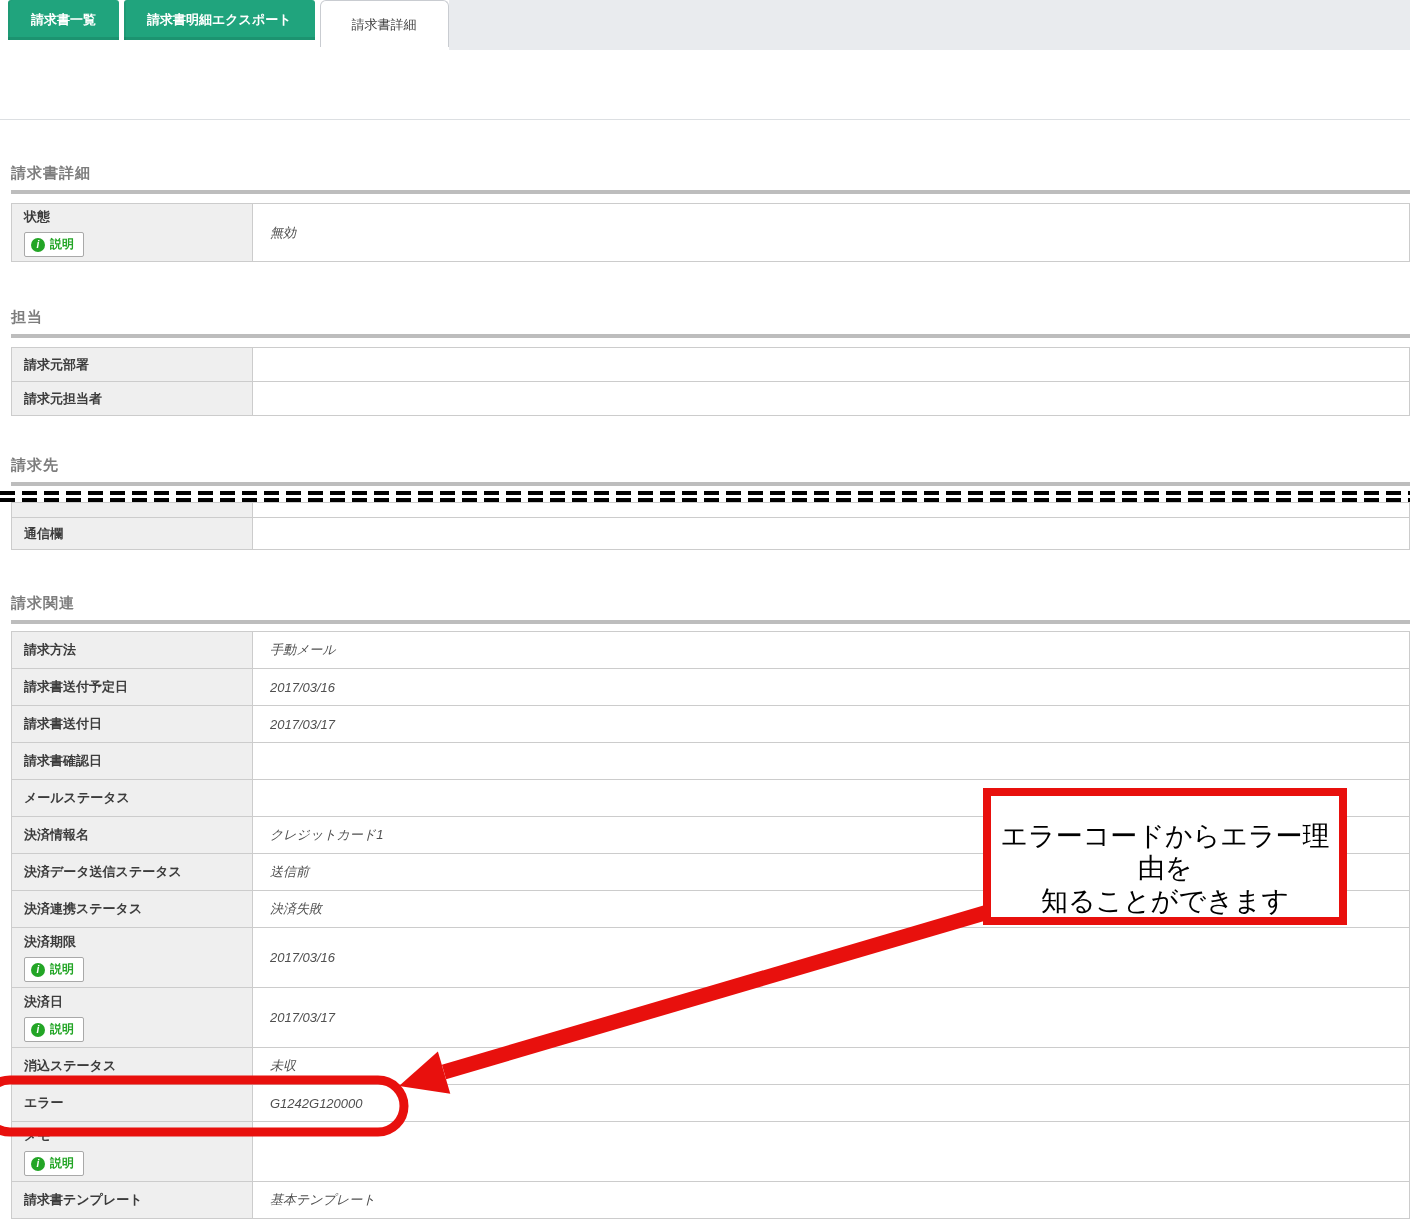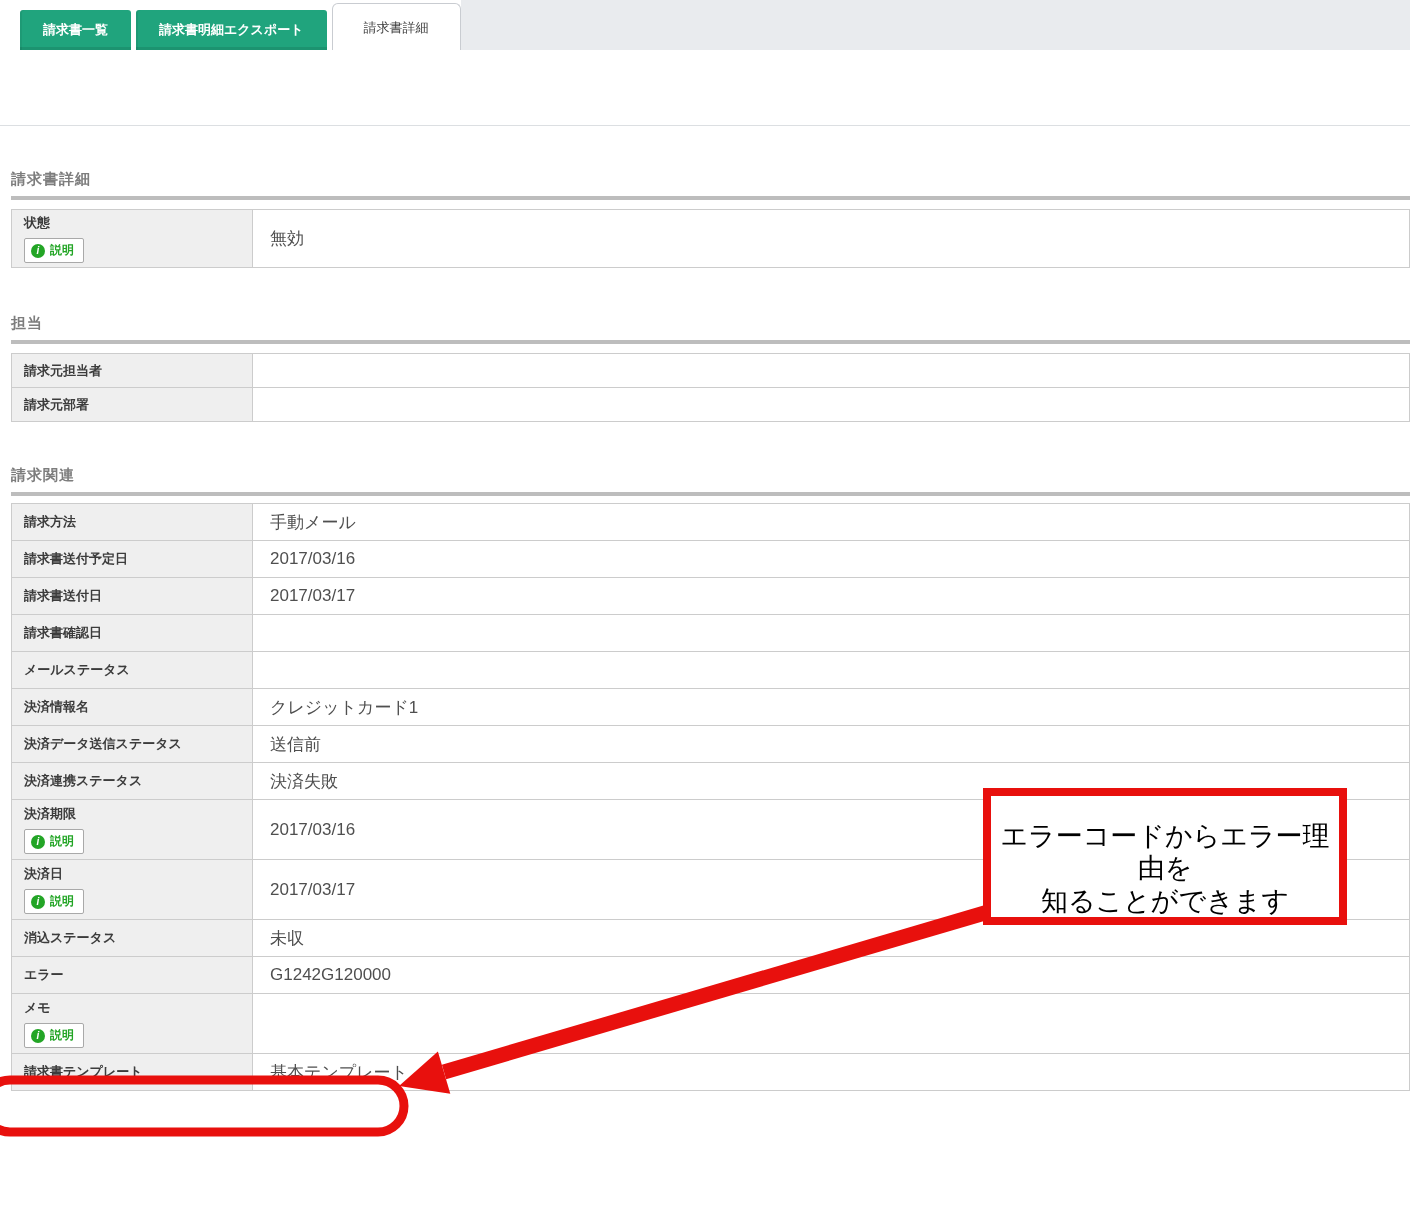--- a/index.html
+++ b/index.html
@@ -8,21 +8,21 @@
     font-family: "Liberation Sans", "DejaVu Sans", sans-serif;
     color:#444;
   }
   .screen {
     position:relative; width:1410px; height:1219px;
     overflow:hidden; background:#fff;
   }
 
   
   .tabbar {
-    display:flex; align-items:flex-end; height:50px; padding-left:20px;
+    display:flex; height:44px; padding-left:8px;
   }
   .tab {
     height:40px; line-height:40px; padding:0 23px; margin-right:5px;
     background:#20a47d; color:#fff; font-size:13px; font-weight:bold;
     border-radius:3px 3px 0 0; white-space:nowrap; cursor:pointer;
     box-shadow: inset 0 -3px 0 rgba(0,0,0,0.10), inset 2px 0 0 rgba(0,0,0,0.06);
   }
   .tab.active {
     height:47px; line-height:47px; padding:0 31px; margin-right:0;
     background:#fff; color:#3c3c3c; font-weight:normal;
@@ -66,21 +66,21 @@
   .lbl {
     width:241px; flex:none; background:#efefef; border-right:1px solid #ccc;
     display:flex; align-items:center; padding-left:12px;
     font-size:13px; font-weight:bold; color:#3c3c3c;
   }
   .row.tall .lbl, .s0 .row .lbl {
     flex-direction:column; align-items:flex-start; justify-content:center; gap:6px;
   }
   .val {
     flex:1; display:flex; align-items:center; padding-left:17px;
-    font-size:17px; color:#4f4f4f;
+    font-size:13px; color:#4f4f4f;font-style:italic;
   }
 
   
   .explain {
     display:inline-flex; align-items:center; gap:5px;
     background:#fff; border:1px solid #a9a9a9; border-radius:2px;
     padding:3px 9px 3px 6px; cursor:pointer;
     font-family:inherit; font-size:12px; font-weight:bold; color:#23a526;
   }
   .info-i {
@@ -131,27 +131,46 @@
             <div class="val">無効</div>
           </div>
         </div>
       </section>
       <section class="section s1">
         <h2>担当</h2>
         <div class="rule"></div>
         <div class="tbl">
           <div class="row">
             <div class="lbl">
+              <span>請求元部署</span>
+            </div>
+            <div class="val"></div>
+          </div>
+          <div class="row">
+            <div class="lbl">
               <span>請求元担当者</span>
             </div>
             <div class="val"></div>
           </div>
-          <div class="row">
-            <div class="lbl">
-              <span>請求元部署</span>
+        </div>
+      </section>
+      <section class="section s2">
+        <h2>請求先</h2>
+        <div class="rule"></div>
+        <div class="cutline"></div>
+        <div class="tbl">
+          <div class="row partial">
+            <div class="lbl">
+              <span></span>
+            </div>
+            <div class="val"></div>
+          </div>
+          <div class="row">
+            <div class="lbl">
+              <span>通信欄</span>
             </div>
             <div class="val"></div>
           </div>
         </div>
       </section>
       <section class="section s3">
         <h2>請求関連</h2>
         <div class="rule"></div>
         <div class="tbl">
           <div class="row">

